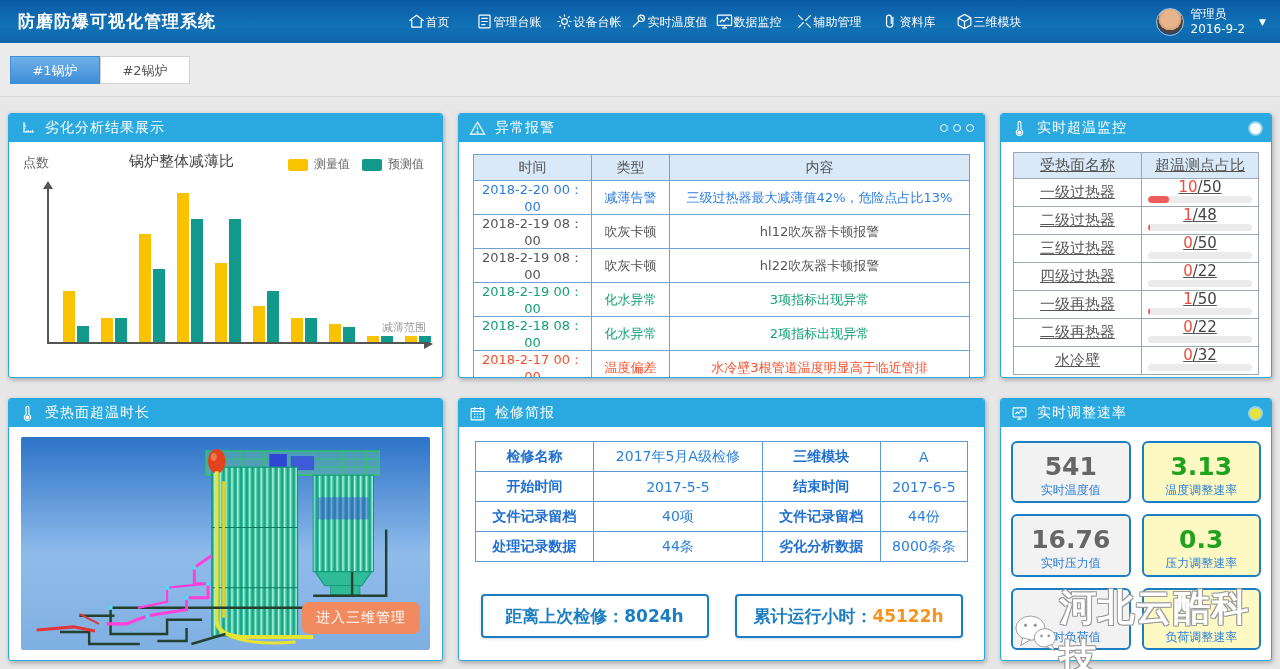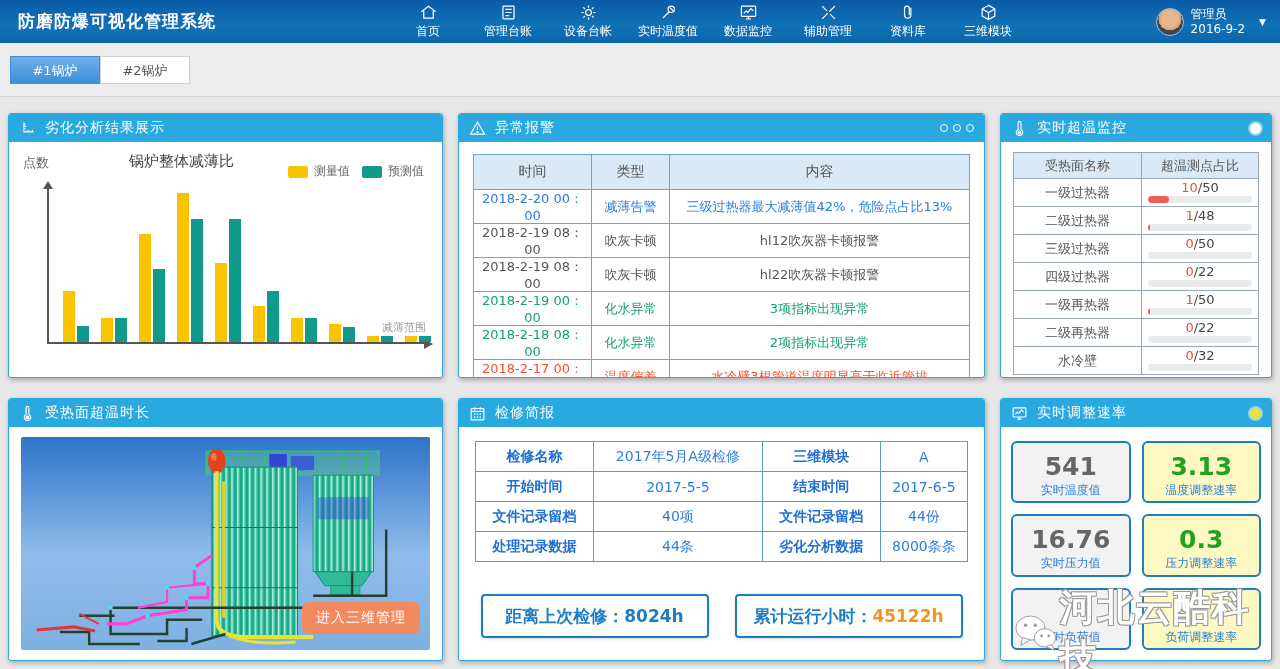--- a/index.html
+++ b/index.html
@@ -4,21 +4,21 @@
 <style>
   * { margin:0; padding:0; box-sizing:border-box; }
   html,body { width:1280px; height:669px; overflow:hidden; background:#e7e7e7;
     font-family:"DejaVu Sans","Liberation Sans",sans-serif; }
 
   
   .topbar { height:43px; background:linear-gradient(180deg,#0a5ba6 0%,#1172b6 60%,#0d65ab 100%);
     display:flex; align-items:center; color:#fff; position:relative; }
   .app-title { font-size:17px; font-weight:bold; margin-left:18px; letter-spacing:1px; }
   .nav { display:flex; position:absolute; left:388px; top:0; height:43px; }
-  .nav-item { width:80px; display:flex; flex-direction:column; align-items:center; justify-content:center; cursor:pointer; }
+  .nav-item { width:80px; display:flex; flex-direction:row; align-items:center; justify-content:center; cursor:pointer; }
   .nav-item svg { width:19px; height:19px; }
   .nav-label { font-size:12px; margin-top:1px; white-space:nowrap; }
   .userbox { position:absolute; right:14px; top:0; height:43px; display:flex; align-items:center; cursor:pointer; }
   .avatar { width:28px; height:28px; border-radius:50%; background:radial-gradient(circle at 50% 38%,#e8b48c 0 40%,#caa07a 55%,#5a4030 56%,#27496e 75%); border:1px solid #9cc4e4; }
   .user-meta { margin-left:7px; font-size:12px; line-height:15px; }
   .caret { font-size:9px; margin-left:14px; }
 
   
   .tabstrip { background:#ececec; border-bottom:1px solid #d8d8d8; padding:13px 0 0 10px; height:54px; }
   .tab { display:inline-block; width:90px; height:28px; line-height:28px; text-align:center; font-size:13px;
@@ -36,49 +36,49 @@
   .ph-right { margin-left:auto; display:flex; align-items:center; gap:5px; }
   .dot-o { width:8px; height:8px; border:1px solid #fff; border-radius:50%; }
   .dot-white { width:11px; height:11px; background:#fff; border-radius:50%; box-shadow:0 0 0 2px rgba(255,255,255,.45); }
   .dot-yellow { width:11px; height:11px; background:#e8e23a; border-radius:50%; box-shadow:0 0 0 2px rgba(255,255,255,.5); }
   .panel-b { flex:1; position:relative; }
 
   
   .chart-top { position:absolute; top:10px; left:0; right:0; height:22px; }
   .ylabel { position:absolute; left:14px; top:2px; font-size:13px; color:#666; }
   .chart-title { position:absolute; left:120px; top:0; font-size:15px; color:#444; }
-  .legend { position:absolute; right:12px; top:11px; display:flex; align-items:center; gap:6px; }
+  .legend { position:absolute; right:12px; top:4px; display:flex; align-items:center; gap:6px; }
   .legend .sw { width:20px; height:12px; border-radius:2px; }
   .legend .lt { font-size:12px; color:#666; margin-right:6px; }
   .chart-area { position:absolute; left:38px; right:14px; top:44px; height:158px;
     border-left:2px solid #555; border-bottom:2px solid #555; }
   .yarrow { position:absolute; left:-6px; top:-10px; width:0; height:0;
     border:5px solid transparent; border-bottom:8px solid #555; }
   .xarrow { position:absolute; right:-10px; bottom:-7px; width:0; height:0;
     border:5px solid transparent; border-left:9px solid #555; }
   .bar-group { position:absolute; bottom:0; display:flex; align-items:flex-end; gap:2px; }
   .bar { width:12px; }
   .bar.m { background:#f9c301; }
   .bar.p { background:#11998c; }
   .xaxis-name { position:absolute; right:16px; top:178px; font-size:11px; color:#999; }
 
   
   table { border-collapse:collapse; }
   .alarm-tbl { width:calc(100% - 28px); margin:12px 14px; }
   .alarm-tbl th, .alarm-tbl td { border:1px solid #6fa3d6; font-size:13px; text-align:center; padding:0; }
-  .alarm-tbl th { background:#d9e9f8; color:#555; height:35px; font-weight:normal; font-size:14px;margin-left:32px; }
+  .alarm-tbl th { background:#d9e9f8; color:#555; height:26px; font-weight:normal; font-size:14px;margin-left:32px; }
   .alarm-tbl td { height:29px; }
   .row-blue td { color:#2a7de1; }
   .row-dark td { color:#555; }
   .row-green td { color:#13a173; }
   .row-red td { color:#fb4d2a; }
 
   
   .ot-tbl { width:calc(100% - 24px); margin:10px 12px; }
-  .ot-tbl th, .ot-tbl td { border:1px solid #9aa7b4; font-size:13px; text-align:center; }
+  .ot-tbl th, .ot-tbl td { border:1px solid #9aa7b4; font-size:15px; text-align:center;text-decoration:underline; }
   .ot-tbl th { background:#d9e9f8; color:#555; height:26px; font-weight:normal; }
   .ot-tbl td { height:26px; color:#555; }
   .ot-val { line-height:13px; padding-top:2px; }
   .ot-num { color:#f04a3a; }
   .ot-den { color:#444; }
   .ot-bar { height:7px; background:#ebebeb; border-radius:4px; margin:2px 6px 3px 6px; overflow:hidden; }
   .ot-fill { height:100%; background:#f05c5c; border-radius:4px; }
 
   
   .scene { position:absolute; inset:10px 12px 10px 12px; border-radius:2px; overflow:hidden; }

